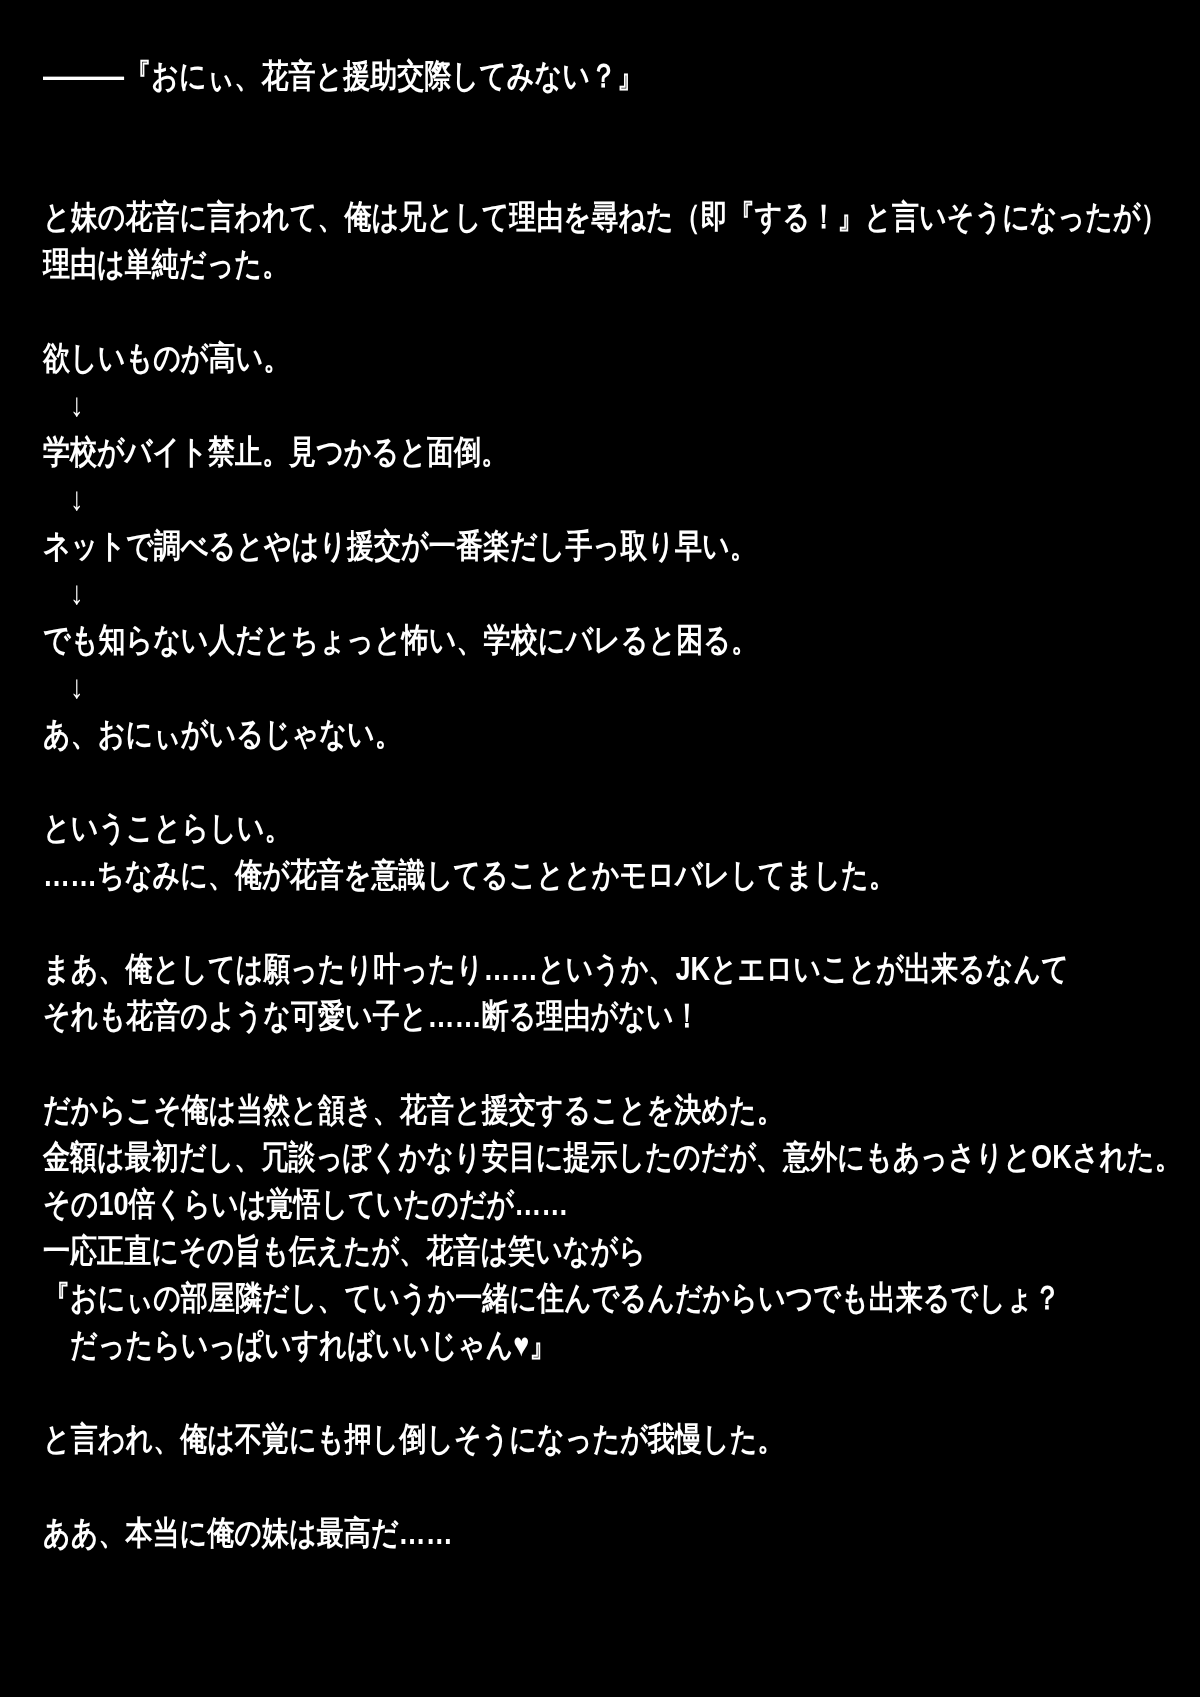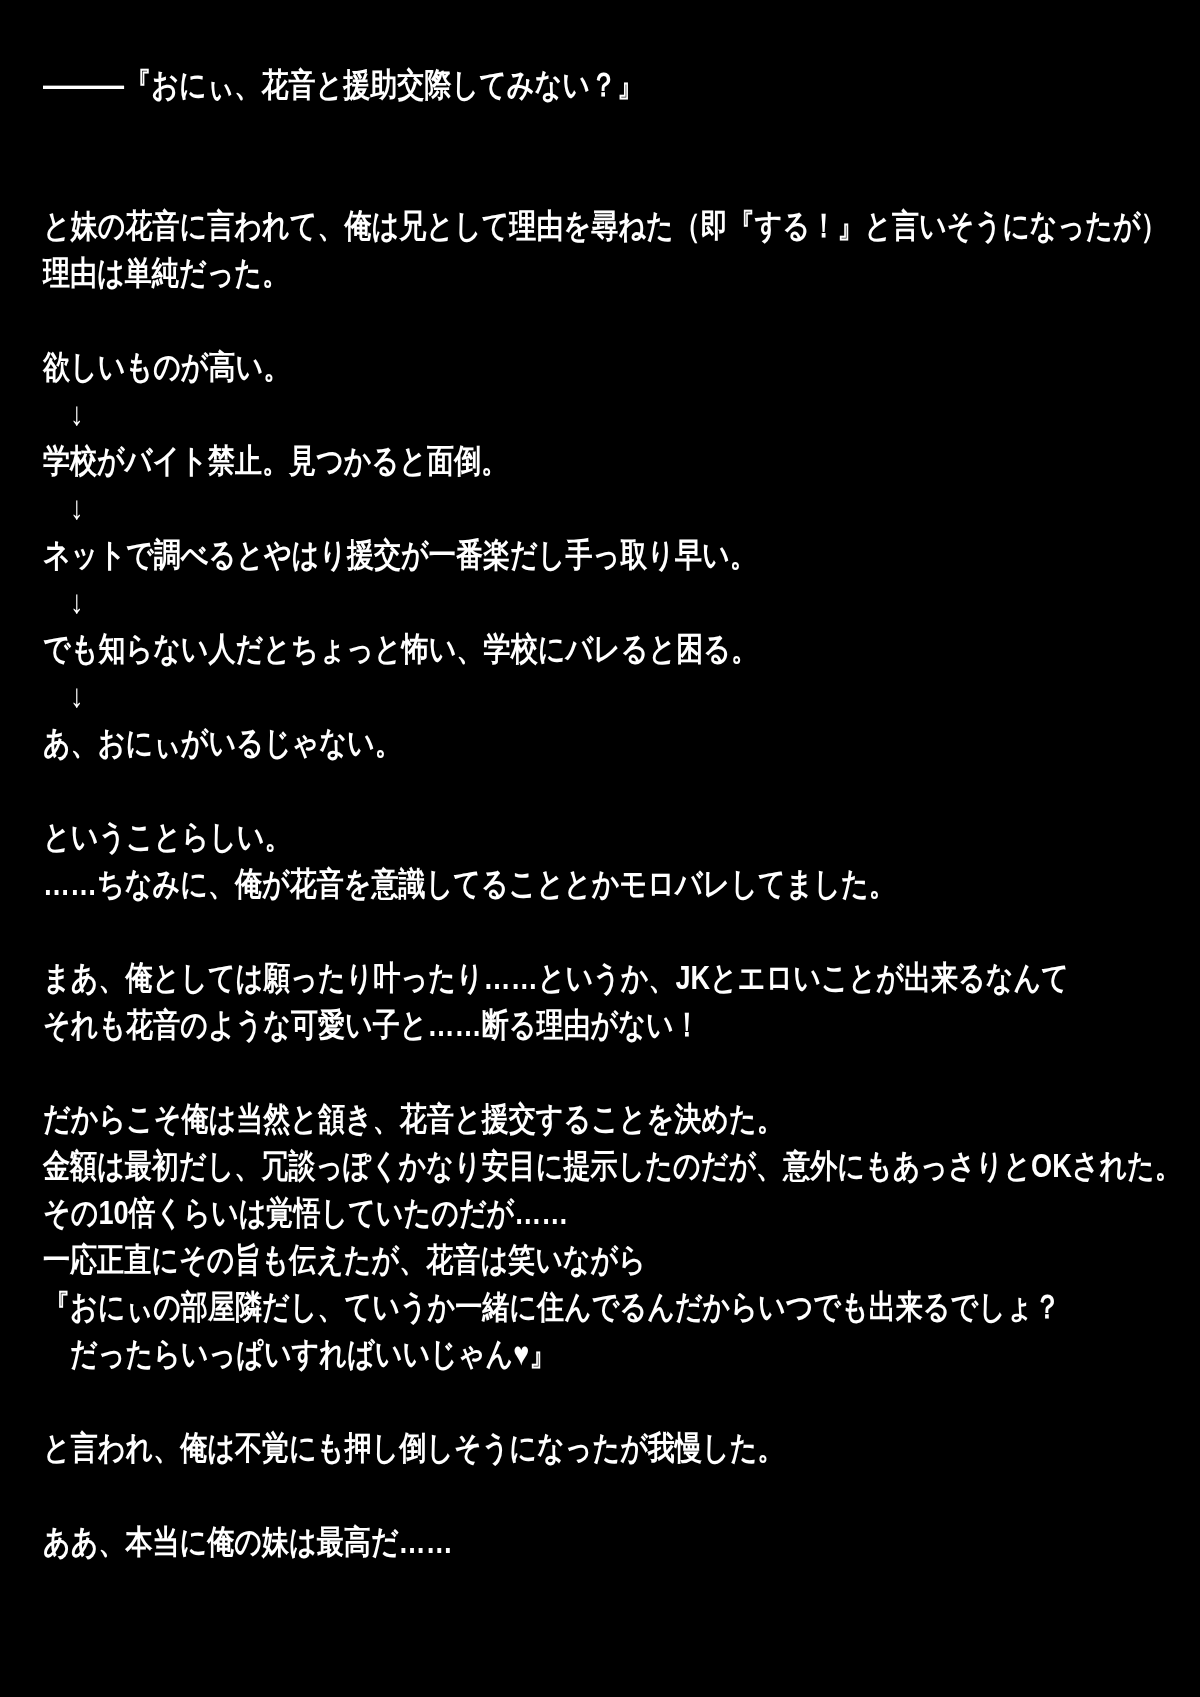--- a/index.html
+++ b/index.html
@@ -8,21 +8,21 @@
   .screen {
     position: relative;
     width: 1200px;
     height: 1697px;
     background: var(--bg);
     overflow: hidden;
   }
   .text-block {
     position: absolute;
     left: 43px;
-    top: 61px;
+    top: 52px;
     width: 1157px;
   }
   .line {
     height: 47px;
     line-height: 47px;
     font-family: "Liberation Sans", sans-serif;
     font-weight: bold;
     font-size: 33px;
     color: var(--fg);
     white-space: pre;

